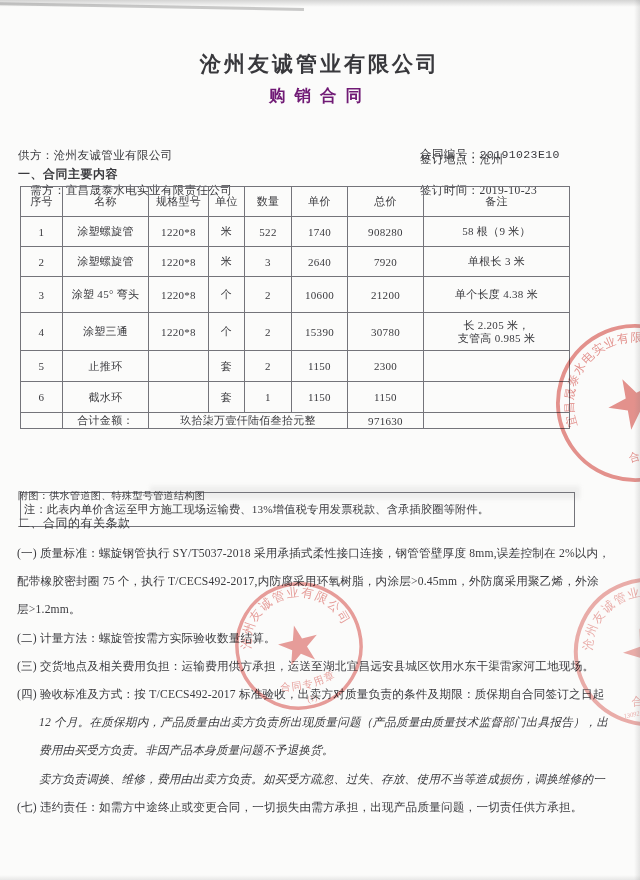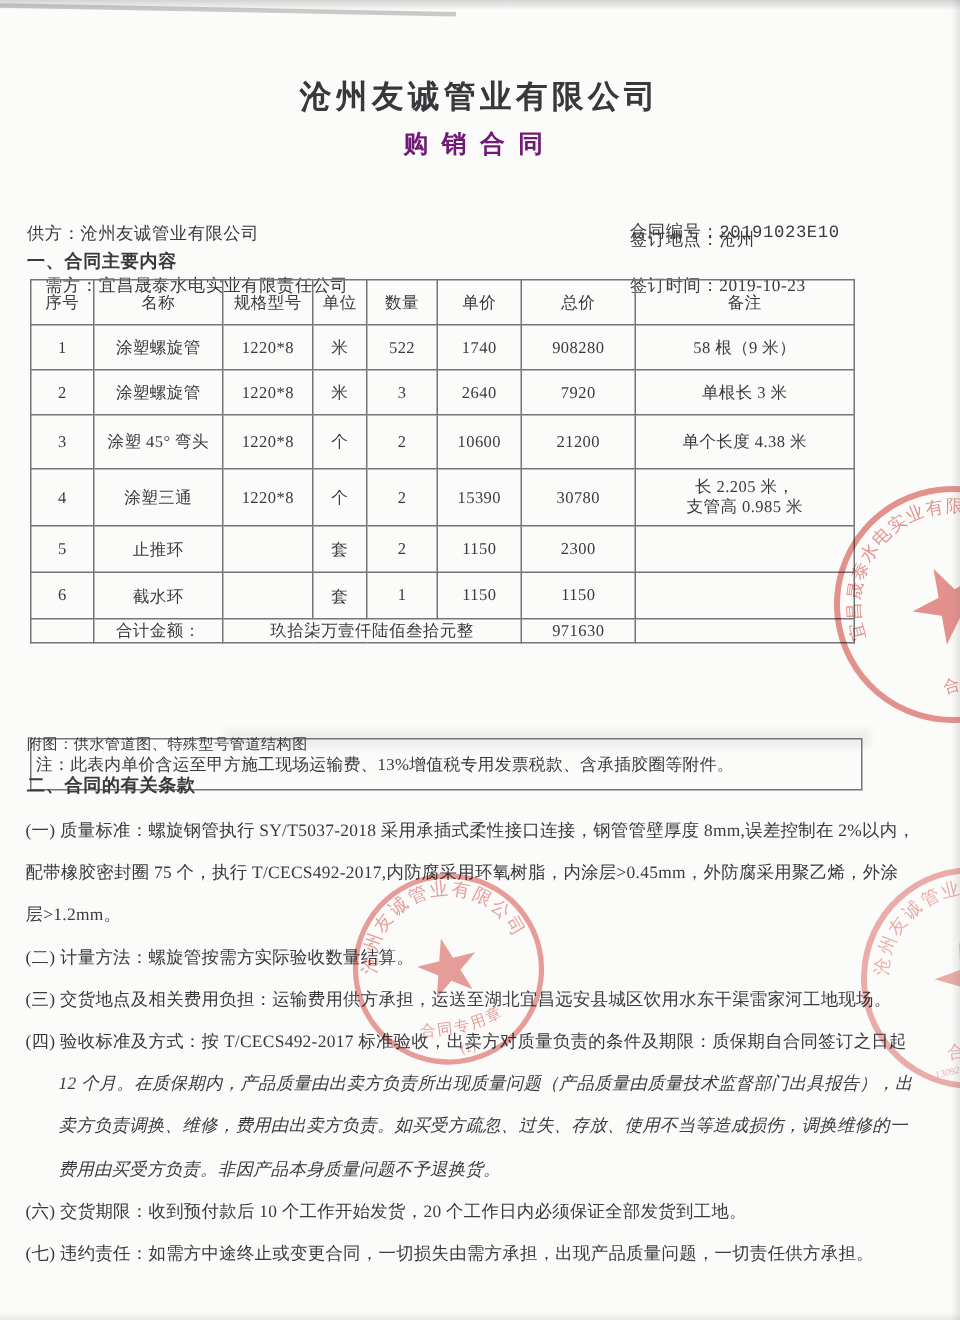--- a/index.html
+++ b/index.html
@@ -38,21 +38,21 @@
     border-collapse:collapse;table-layout:fixed;}
   table.items td{border:1px solid #74747a;text-align:center;vertical-align:middle;
     font-size:11px;padding:0 1px;letter-spacing:.3px;overflow:hidden;}
   table.items .remark2line{line-height:13px;}
 
   .note-box{position:absolute;left:20px;top:444px;width:550px;height:33px;
     border:1px solid #74747a;display:flex;align-items:center;
     font-size:11.2px;padding-left:3px;letter-spacing:.2px;white-space:nowrap;margin-top:48px;}
 
   .attachment{position:absolute;left:18px;top:489px;font-size:10px;letter-spacing:.4px;}
-  .sec2-title{position:absolute;left:18px;top:515px;font-size:12px;font-weight:bold;letter-spacing:.5px;}
+  .sec2-title{position:absolute;left:18px;top:515px;font-size:12px;font-weight:normal;letter-spacing:.5px;}
 
   .clauses{position:absolute;left:17px;top:540px;width:612px;font-size:11.6px;}
   .clause{height:28.2px;line-height:28.2px;white-space:nowrap;letter-spacing:.2px;}
   .clause.indent{padding-left:22px;font-style:italic;}
 
   .stamp{position:absolute;mix-blend-mode:multiply;pointer-events:none;}
   .stamp svg{display:block;}
   .stamp-buyer{left:545px;top:313px;opacity:.62;transform:rotate(-28deg);}
   .stamp-supplier-center{left:229px;top:576px;opacity:.55;transform:rotate(-14deg);}
   .stamp-supplier-right{left:568px;top:572px;opacity:.46;transform:rotate(-20deg);}
@@ -190,23 +190,22 @@
   <div class="sec2-title">二、合同的有关条款</div>
 
   <div class="clauses">
     <div class="clause">(一) 质量标准：螺旋钢管执行 SY/T5037-2018 采用承插式柔性接口连接，钢管管壁厚度 8mm,误差控制在 2%以内，</div>
     <div class="clause">配带橡胶密封圈 75 个，执行 T/CECS492-2017,内防腐采用环氧树脂，内涂层&gt;0.45mm，外防腐采用聚乙烯，外涂</div>
     <div class="clause">层&gt;1.2mm。</div>
     <div class="clause">(二) 计量方法：螺旋管按需方实际验收数量结算。</div>
     <div class="clause">(三) 交货地点及相关费用负担：运输费用供方承担，运送至湖北宜昌远安县城区饮用水东干渠雷家河工地现场。</div>
     <div class="clause">(四) 验收标准及方式：按 T/CECS492-2017 标准验收，出卖方对质量负责的条件及期限：质保期自合同签订之日起</div>
     <div class="clause indent">12 个月。在质保期内，产品质量由出卖方负责所出现质量问题（产品质量由质量技术监督部门出具报告），出</div>
+    <div class="clause indent">费用由买受方负责。非因产品本身质量问题不予退换货。</div>
     <div class="clause indent">卖方负责调换、维修，费用由出卖方负责。如买受方疏忽、过失、存放、使用不当等造成损伤，调换维修的一</div>
-    <div class="clause indent">费用由买受方负责。非因产品本身质量问题不予退换货。</div>
-    <div class="clause">(六) 交货期限：收到预付款后 10 个工作开始发货，20 个工作日内必须保证全部发货到工地。</div>
     <div class="clause">(七) 违约责任：如需方中途终止或变更合同，一切损失由需方承担，出现产品质量问题，一切责任供方承担。</div>
   </div>
 
   <div class="stamp stamp-buyer">
     <svg width="180" height="180" viewBox="-90 -90 180 180" fill="none">
       <circle cx="0" cy="0" r="77" stroke="#d8504a" stroke-width="4"></circle>
       <path d="M0,-1 L-0.2245,-0.309 -0.9511,-0.309 -0.3633,0.118 -0.5878,0.809 0,0.382 0.5878,0.809 0.3633,0.118 0.9511,-0.309 0.2245,-0.309 Z" transform="scale(27)" fill="#d8504a"></path>
       <path id="buyerArc" d="M -60.5,14 A 62,62 0 1 1 60.5,14" fill="none"></path>
       <text font-size="11.8" fill="#d8504a" letter-spacing="1">
         <textPath href="#buyerArc" startOffset="50%" text-anchor="middle">宜昌晟泰水电实业有限责任公司</textPath>

